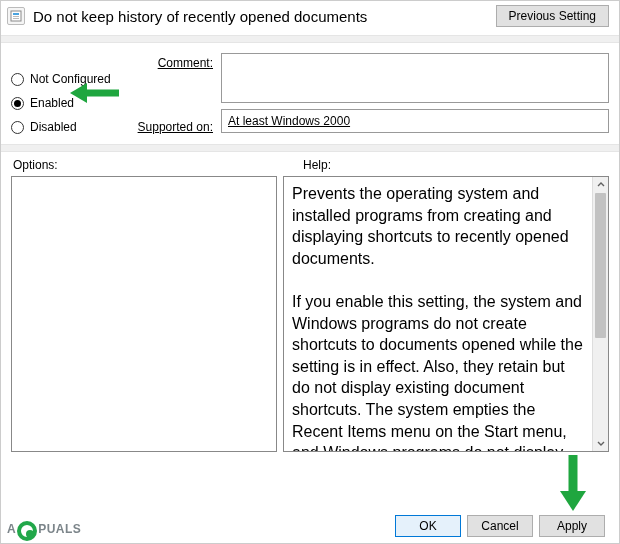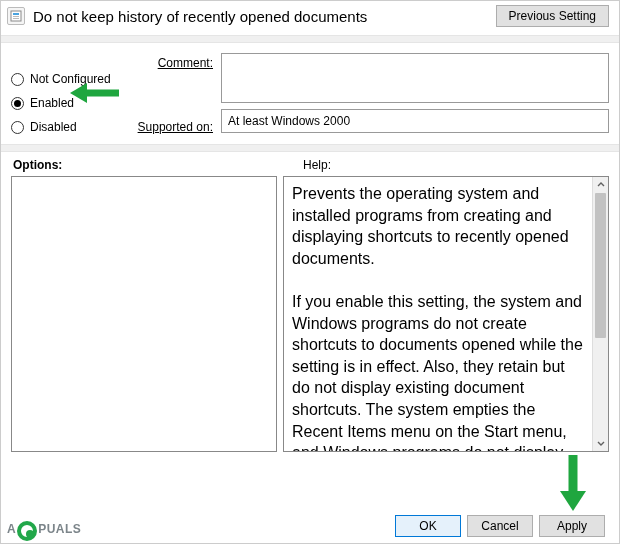--- a/index.html
+++ b/index.html
@@ -20,25 +20,25 @@
   .top-section { display: flex; padding: 8px 10px; gap: 12px; align-items: flex-end; }
   .radios { display: flex; flex-direction: column; gap: 10px; padding-top: 2px; min-width: 110px; }
   .radio-row { display: flex; align-items: center; gap: 6px; position: relative; }
   .radio { width: 13px; height: 13px; border: 1px solid #333; border-radius: 50%; display: inline-flex; align-items: center; justify-content: center; background: #fff; }
   .radio.checked::after { content: ""; width: 7px; height: 7px; background: #000; border-radius: 50%; }
   .fields { flex: 1; display: flex; flex-direction: column; gap: 6px; }
   .field-row { display: flex; gap: 8px; align-items: flex-start; }
   .field-label { width: 80px; text-align: right; padding-top: 3px; text-decoration: underline; }
   .field-label.supp { width: 80px; margin-top: 8px; }
   .textarea { flex: 1; border: 1px solid #999; padding: 4px 6px; background: #fff; min-height: 50px; resize: none; font-family: inherit; font-size: 12px; }
-  .textbox { flex: 1; border: 1px solid #999; padding: 4px 6px; background: #fff; }
+  .textbox { flex: 1; border: 1px solid #999; padding: 4px 6px; background: #fff; text-decoration: underline; }
 
   
   .mid-section { display: flex; padding: 4px 10px 2px 12px; gap: 20px; }
-  .options-label { flex: 0 0 270px; font-weight: bold; }
+  .options-label { flex: 0 0 270px; }
   .help-label { flex: 1; }
 
   .panels { display: flex; padding: 2px 10px 4px 10px; gap: 6px; height: 282px; }
   .options-panel { flex: 0 0 266px; border: 1px solid #888; background: #fff; }
   .help-panel { flex: 1; border: 1px solid #888; background: #fff; display: flex; }
   .help-text { flex: 1; padding: 6px 8px; font-size: 16px; line-height: 1.35; overflow: hidden; white-space: pre-wrap; }
   .scrollbar { width: 16px; background: #f0f0f0; display: flex; flex-direction: column; border-left: 1px solid #ddd; }
   .scroll-btn { height: 16px; display: flex; align-items: center; justify-content: center; background: #f0f0f0; }
   .scroll-track { flex: 1; position: relative; }
   .scroll-thumb { position: absolute; left: 2px; right: 2px; top: 0; height: 60%; background: #c2c2c2; border-radius: 1px; }

